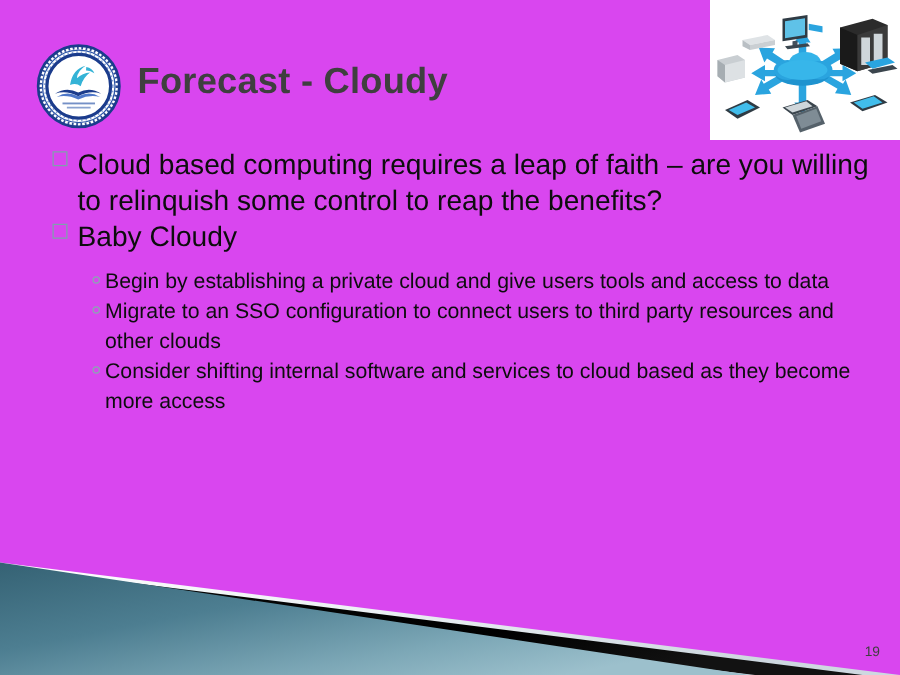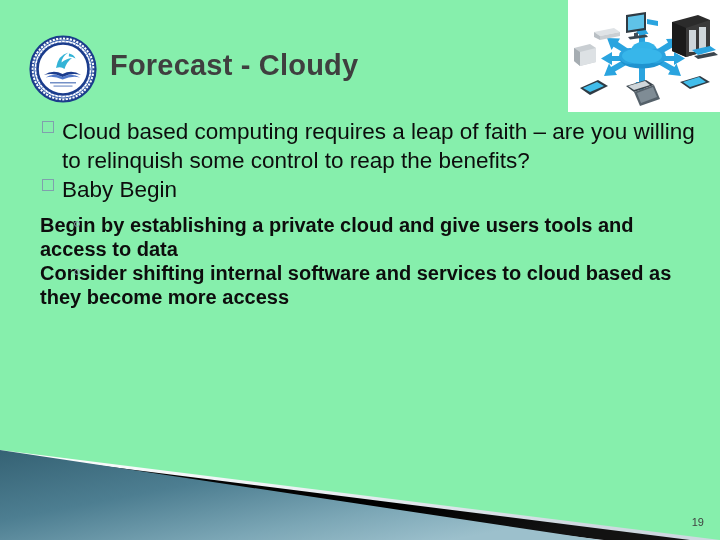--- a/index.html
+++ b/index.html
@@ -10,21 +10,21 @@
   body {
     width: 720px;
     height: 540px;
     overflow: hidden;
     font-family: "Liberation Sans", sans-serif;
   }
   .slide {
     position: relative;
     width: 720px;
     height: 540px;
-    background: #86efac;
+    background: #d946ef;
     overflow: hidden;
   }
 
   
   .bottom-decor {
     position: absolute;
     left: 0;
     bottom: 0;
     width: 720px;
     height: 120px;
@@ -99,27 +99,26 @@
     margin-top: 1px;
   }
 
   .lvl2-list {
     margin: 8px 0 0 0;
     padding: 0;
     list-style: none;
   }
   .lvl2 {
     position: relative;
-    font-size: 20px;
+    font-size: 17px;
     line-height: 24px;
     color: #0d0d0d;
-    padding-left: 40px;
+    padding-left: 84px;
     padding-right: 18px;
     margin-bottom: 0px;
-    font-weight: bold;
   }
   .lvl2 .marker-o {
     position: absolute;
     left: 74px;
     top: 8px;
     width: 6px;
     height: 6px;
     border: 1.3px solid #8ba6b2;
     border-radius: 50%;
     box-sizing: border-box;
@@ -281,30 +280,34 @@
 
   <div class="body-content">
 
     <div class="lvl1">
       <span class="marker"></span>
       <span class="txt">Cloud based computing requires a leap of faith – are you willing to relinquish some control to reap the benefits?</span>
     </div>
 
     <div class="lvl1 second">
       <span class="marker"></span>
-      <span class="txt">Baby Begin</span>
+      <span class="txt">Baby Cloudy</span>
     </div>
 
     <ul class="lvl2-list">
       <li class="lvl2">
         <span class="marker-o"></span>
         <span>Begin by establishing a private cloud and give users tools and access to data</span>
       </li>
       <li class="lvl2">
         <span class="marker-o"></span>
+        <span>Migrate to an SSO configuration to connect users to third party resources and other clouds</span>
+      </li>
+      <li class="lvl2">
+        <span class="marker-o"></span>
         <span>Consider shifting internal software and services to cloud based as they become more access</span>
       </li>
     </ul>
   </div>
 
   <div class="page-num">19</div>
 
 </div>
 
 </body></html>

